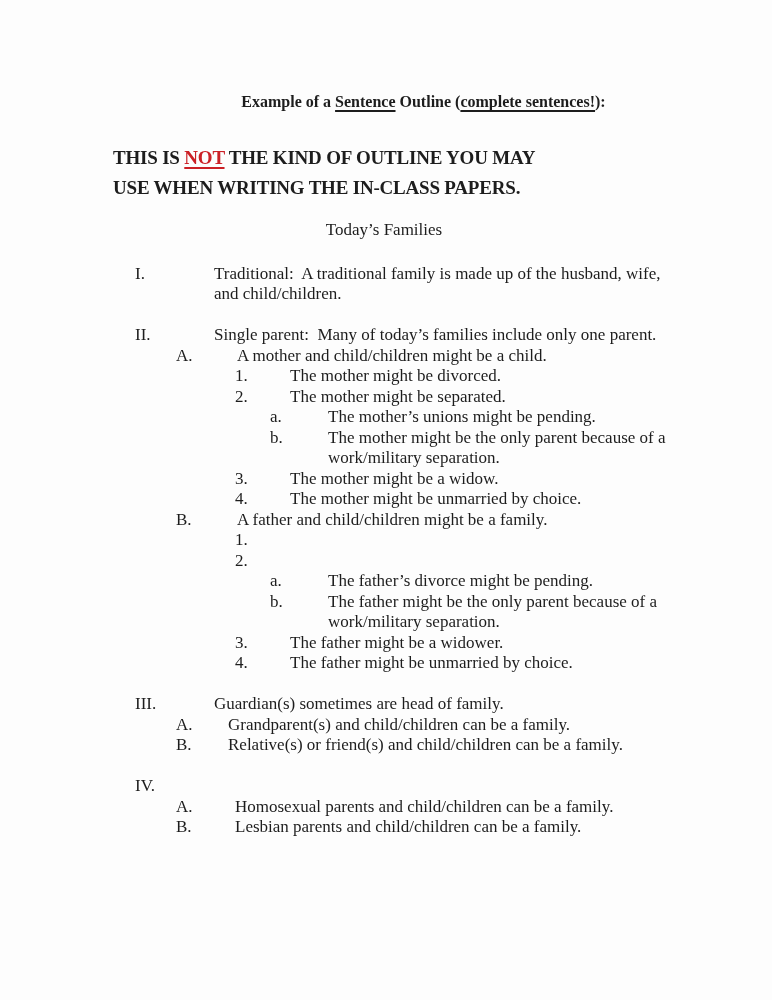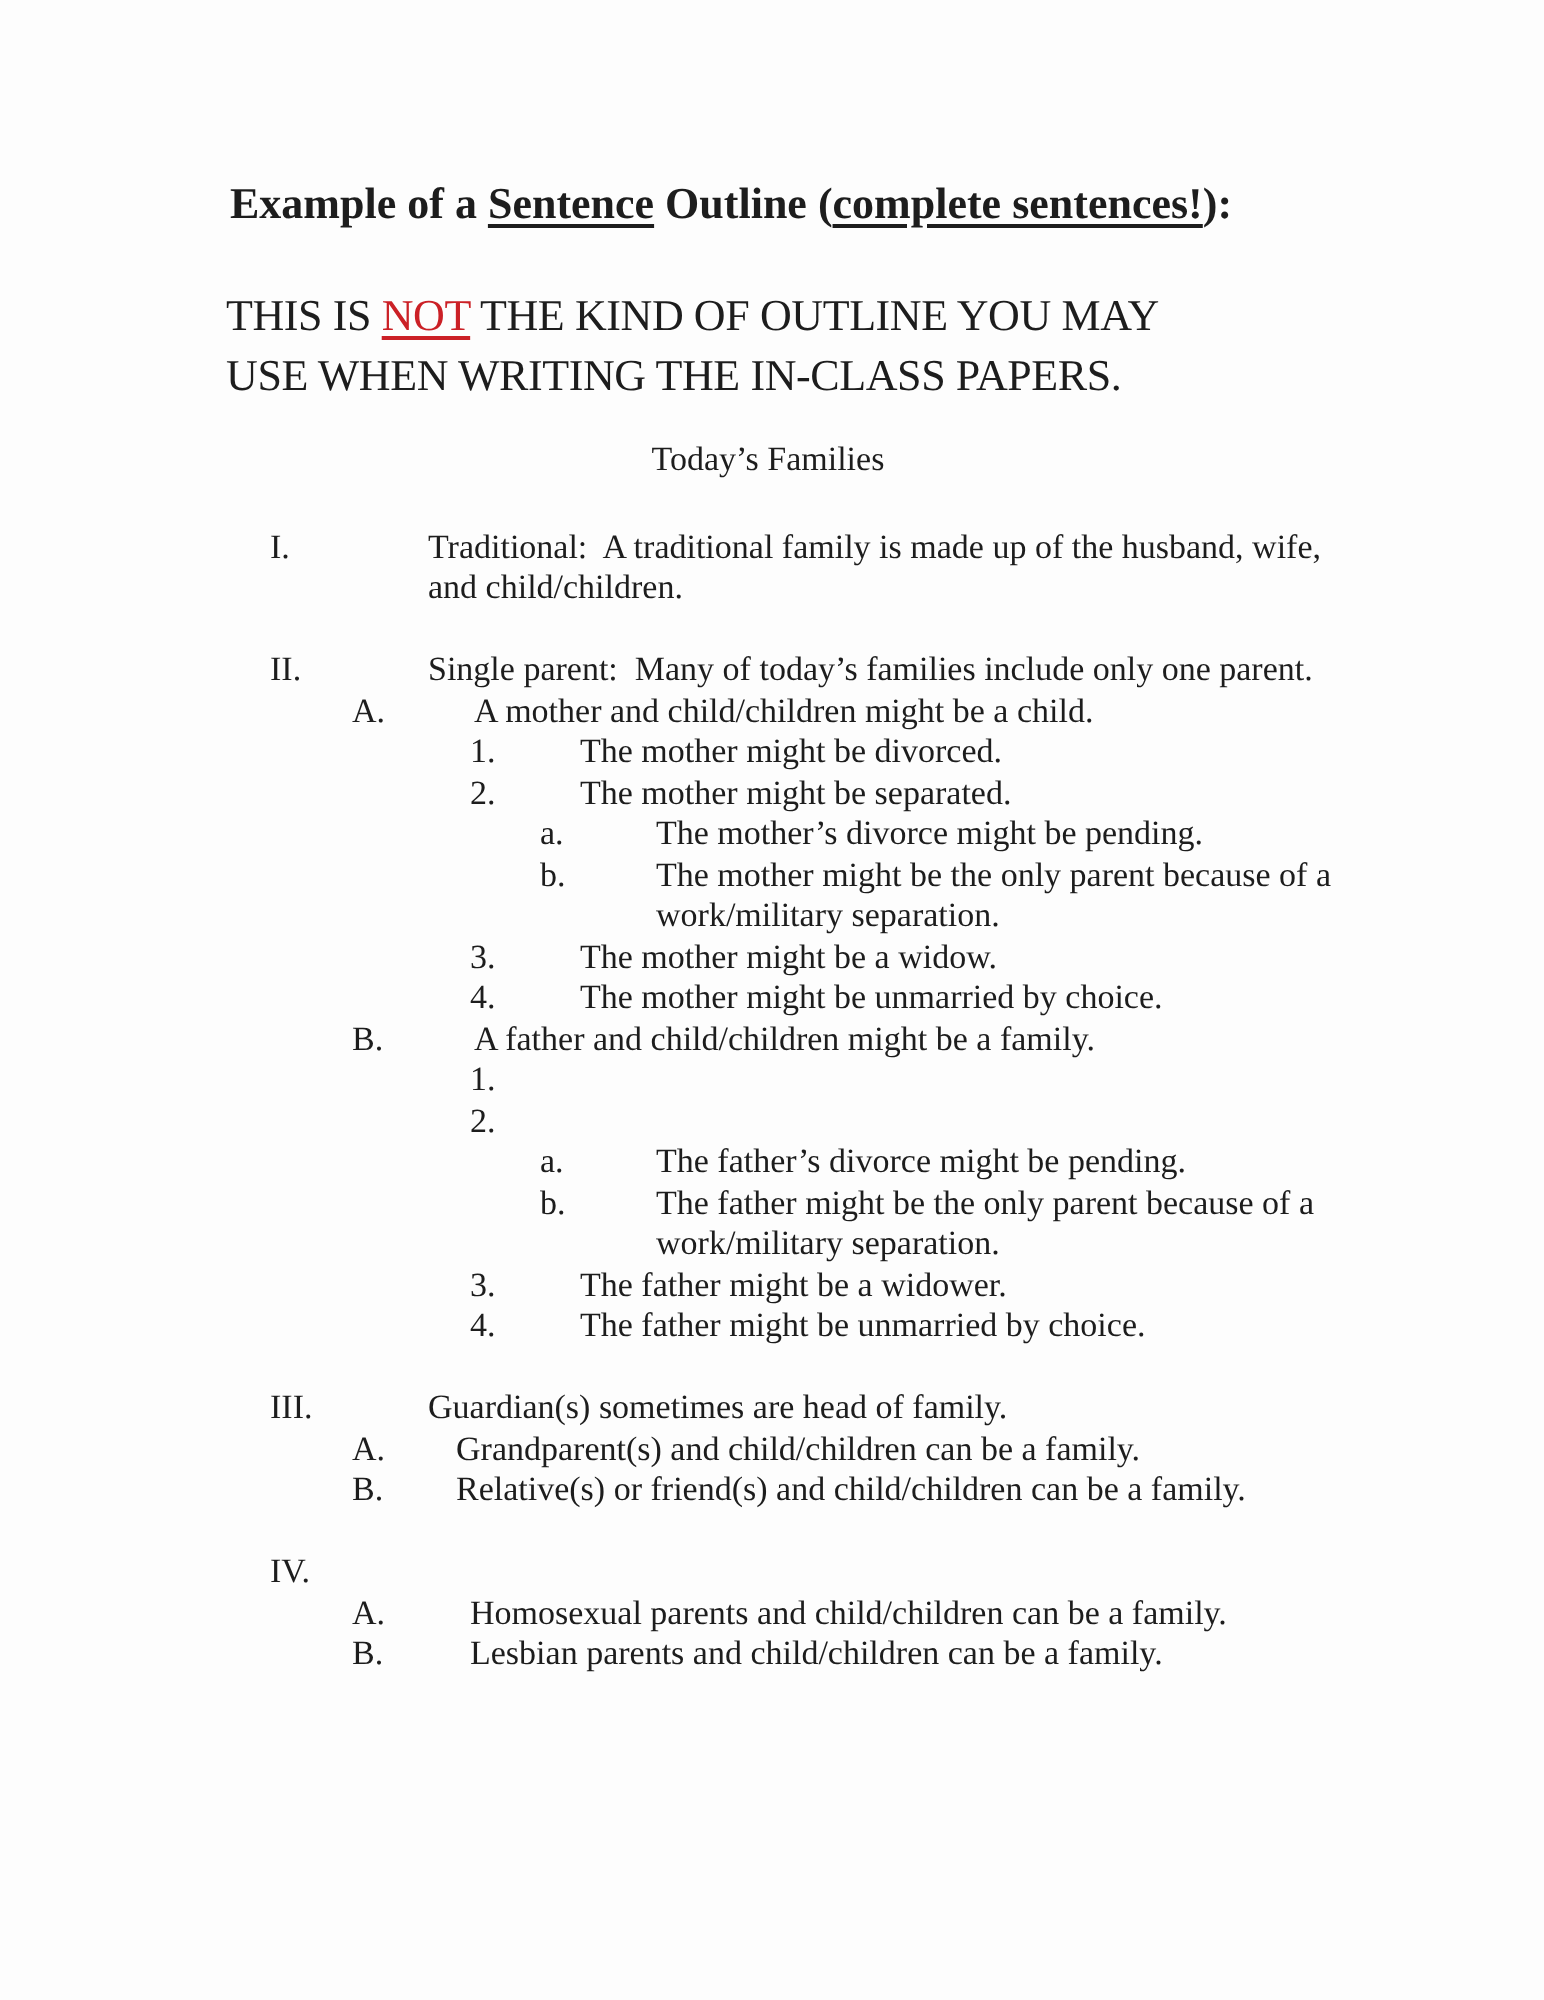--- a/index.html
+++ b/index.html
@@ -11,35 +11,36 @@
     position:relative;
     width:772px;
     height:1000px;
     margin:0 auto;
     background:#fdfdfd;
     color:#1d1d1d;
     overflow:hidden;
   }
   .title{
     margin:90px 40px 0 115px;
-    font-size:22px;
+    font-size:16px;
     line-height:24px;
     font-weight:bold;
     white-space:nowrap;
+    text-align:center;
   }
   .u{
     text-decoration:underline;
     text-decoration-thickness:2px;
     text-underline-offset:3px;
   }
   .warning{
     margin:29px 40px 0 113px;
-    font-size:22px;
+    font-size:19px;
     line-height:30px;
-    font-weight:normal;
+    font-weight:bold;
     letter-spacing:-0.2px;
   }
   .warning .not{
     color:#cb2026;
     text-decoration:underline;
     text-decoration-thickness:2px;
     text-underline-offset:3px;
   }
   .outline-heading{
     margin-top:17px;
@@ -112,21 +113,21 @@
       <div class="row lvl-num">
         <span class="marker">1.</span>
         <span class="text">The mother might be divorced.</span>
       </div>
       <div class="row lvl-num">
         <span class="marker">2.</span>
         <span class="text">The mother might be separated.</span>
       </div>
       <div class="row lvl-low">
         <span class="marker">a.</span>
-        <span class="text">The mother’s divorce might be pending.</span>
+        <span class="text">The mother’s unions might be pending.</span>
       </div>
       <div class="row lvl-low">
         <span class="marker">b.</span>
         <span class="text">The mother might be the only parent because of a work/military separation.</span>
       </div>
       <div class="row lvl-num">
         <span class="marker">3.</span>
         <span class="text">The mother might be a widow.</span>
       </div>
       <div class="row lvl-num">

